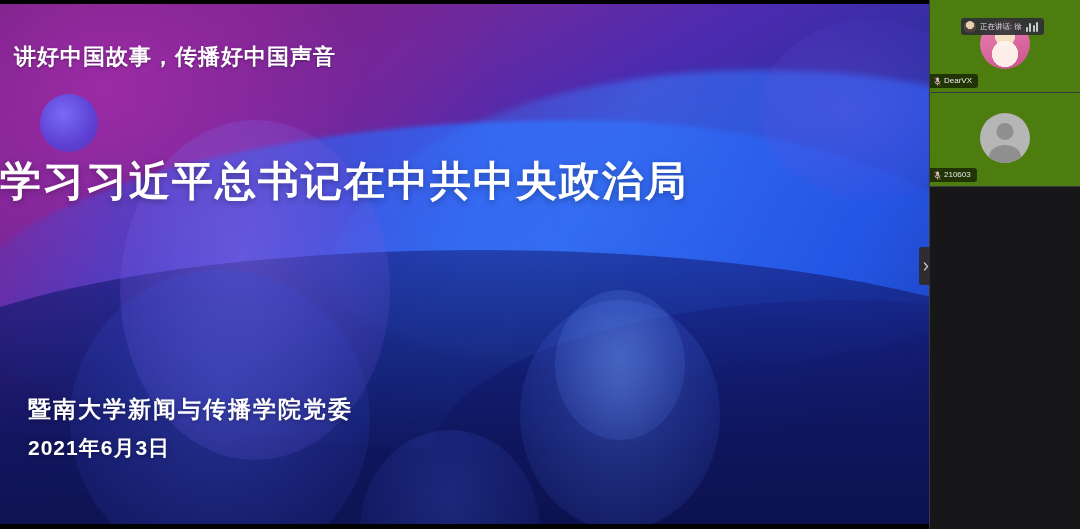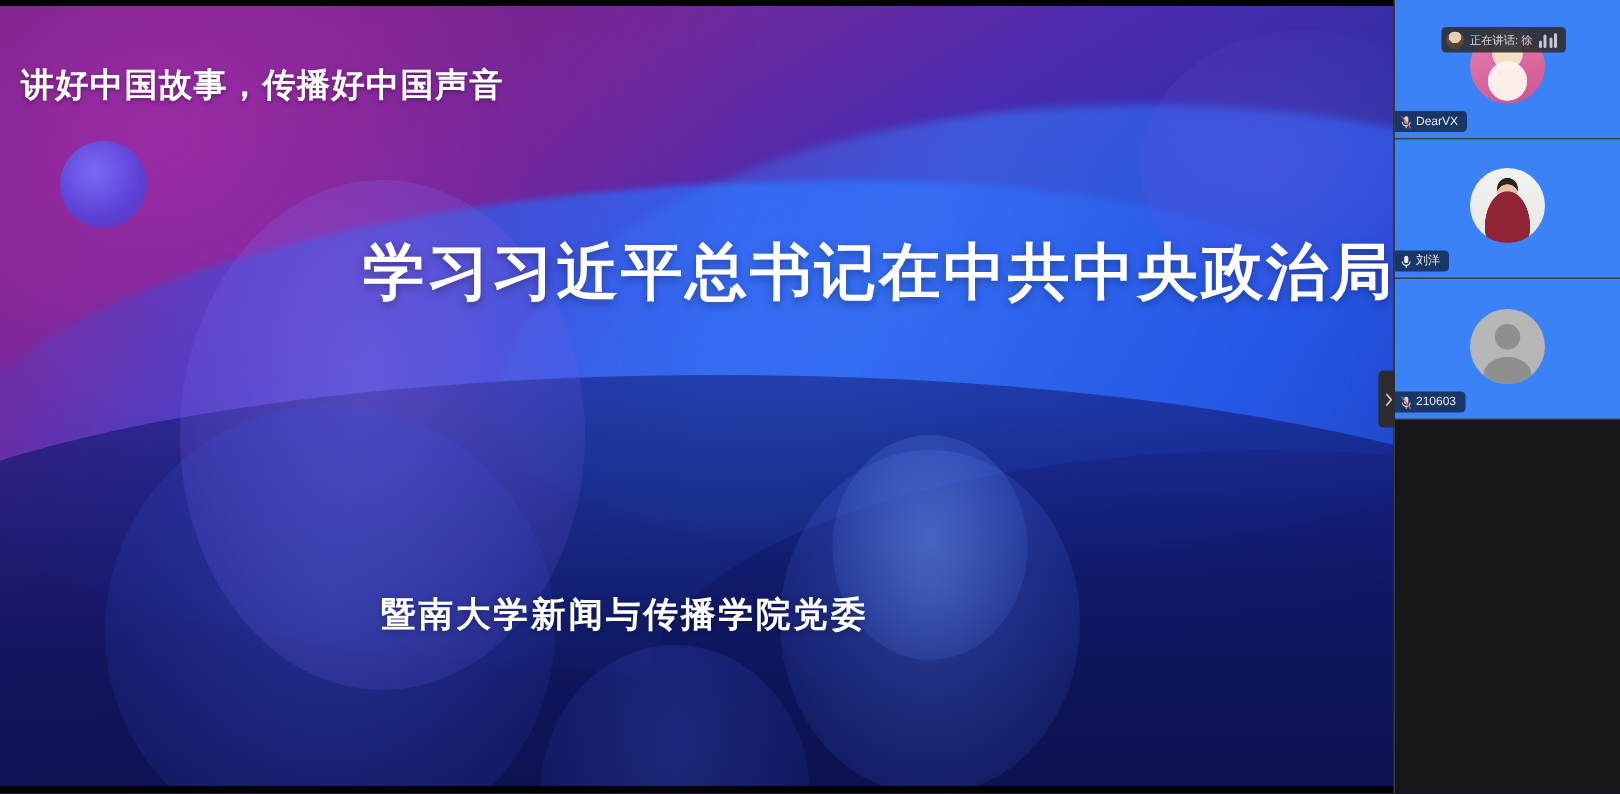--- a/index.html
+++ b/index.html
@@ -21,21 +21,21 @@
   }
 
   
   .stage {
     position: absolute;
     left: 0;
     top: 0;
     width: 930px;
     height: 529px;
     overflow: hidden;
-    background: #8b5cf6;
+    background: #ec4899;
   }
 
   .slide {
     position: absolute;
     inset: 0;
     overflow: hidden;
   }
 
   .slide-bg {
     position: absolute;
@@ -198,38 +198,39 @@
     letter-spacing: 1px;
     text-shadow: 0 1px 3px rgba(0,0,0,0.35);
     white-space: nowrap;
   }
 
   .title-block {
     position: absolute;
     left: 0;
     top: 148px;
     width: 930px;
-    text-align: right;
+    text-align: left;
   }
   .title-line {
     color: #ffffff;
     font-size: 41px;
     font-weight: bold;
     letter-spacing: 2px;
     line-height: 66px;
     text-shadow: 0 2px 6px rgba(0,0,0,0.30);
     white-space: nowrap;
   }
 
   .footer-block {
     position: absolute;
     left: 0;
     top: 392px;
     width: 833px;
-    text-align: center;
+    text-align: left;
+    padding-left: 28px;
   }
   .org {
     color: #ffffff;
     font-size: 23px;
     font-weight: bold;
     letter-spacing: 2px;
     line-height: 34px;
     text-shadow: 0 1px 4px rgba(0,0,0,0.35);
     white-space: nowrap;
   }
@@ -283,21 +284,21 @@
     height: 529px;
     background: #17171a;
     border-left: 1px solid #3a3a40;
     overflow: hidden;
   }
 
   .tile {
     position: relative;
     width: 150px;
     height: 92px;
-    background: #3b82f6;
+    background: #4d7c0f;
     border-bottom: 1px solid #3a3a40;
     overflow: hidden;
   }
   .tile.tall { height: 93px; }
 
   .avatar {
     position: absolute;
     left: 50%;
     top: 50%;
     transform: translate(-50%, -54%);
@@ -455,20 +456,21 @@
       <div class="bubble bubble-7"></div>
 
       <div class="kicker">讲好中国故事，传播好中国声音</div>
 
       <div class="title-block">
         <div class="title-line">学习习近平总书记在中共中央政治局</div>
       </div>
 
       <div class="footer-block">
         <div class="org">暨南大学新闻与传播学院党委</div>
+        <div class="date">2021年6月3日</div>
       </div>
 
       <div class="letterbox-top"></div>
       <div class="letterbox-bottom"></div>
     </div>
 
     <div class="collapse-handle">
       <span>
         <svg width="6" height="9" viewBox="0 0 6 9" fill="none">
           <path d="M1.5 1 L4.5 4.5 L1.5 8" stroke="#c9c9cf" stroke-width="1.2" fill="none" stroke-linecap="round" stroke-linejoin="round"></path>
@@ -498,33 +500,20 @@
             <rect x="2.1" y="0.5" width="2.8" height="5" rx="1.4" fill="#d6d6d8"></rect>
             <path d="M0.9 4.3 a2.6 2.6 0 0 0 5.2 0" stroke="#d6d6d8" stroke-width="0.8" fill="none"></path>
             <rect x="3.1" y="6.6" width="0.8" height="1.9" fill="#d6d6d8"></rect>
             <path d="M0.4 0.4 L6.6 8.6" stroke="#e05555" stroke-width="0.9"></path>
           </svg>
         </span>
         <span class="nm">DearVX</span>
       </div>
     </div>
 
-    <div class="tile">
-      <div class="avatar av-person-a"></div>
-      <div class="name-chip">
-        <span>
-          <svg class="mic-icon" width="7" height="9" viewBox="0 0 7 9">
-            <rect x="2.1" y="0.5" width="2.8" height="5" rx="1.4" fill="#eaeaec"></rect>
-            <path d="M0.9 4.3 a2.6 2.6 0 0 0 5.2 0" stroke="#eaeaec" stroke-width="0.8" fill="none"></path>
-            <rect x="3.1" y="6.6" width="0.8" height="1.9" fill="#eaeaec"></rect>
-          </svg>
-        </span>
-        <span class="nm">刘洋</span>
-      </div>
-    </div>
 
 
 
     <div class="tile tall">
       <div class="avatar av-default"></div>
       <div class="name-chip">
         <span>
           <svg class="mic-icon" width="7" height="9" viewBox="0 0 7 9">
             <rect x="2.1" y="0.5" width="2.8" height="5" rx="1.4" fill="#d6d6d8"></rect>
             <path d="M0.9 4.3 a2.6 2.6 0 0 0 5.2 0" stroke="#d6d6d8" stroke-width="0.8" fill="none"></path>

